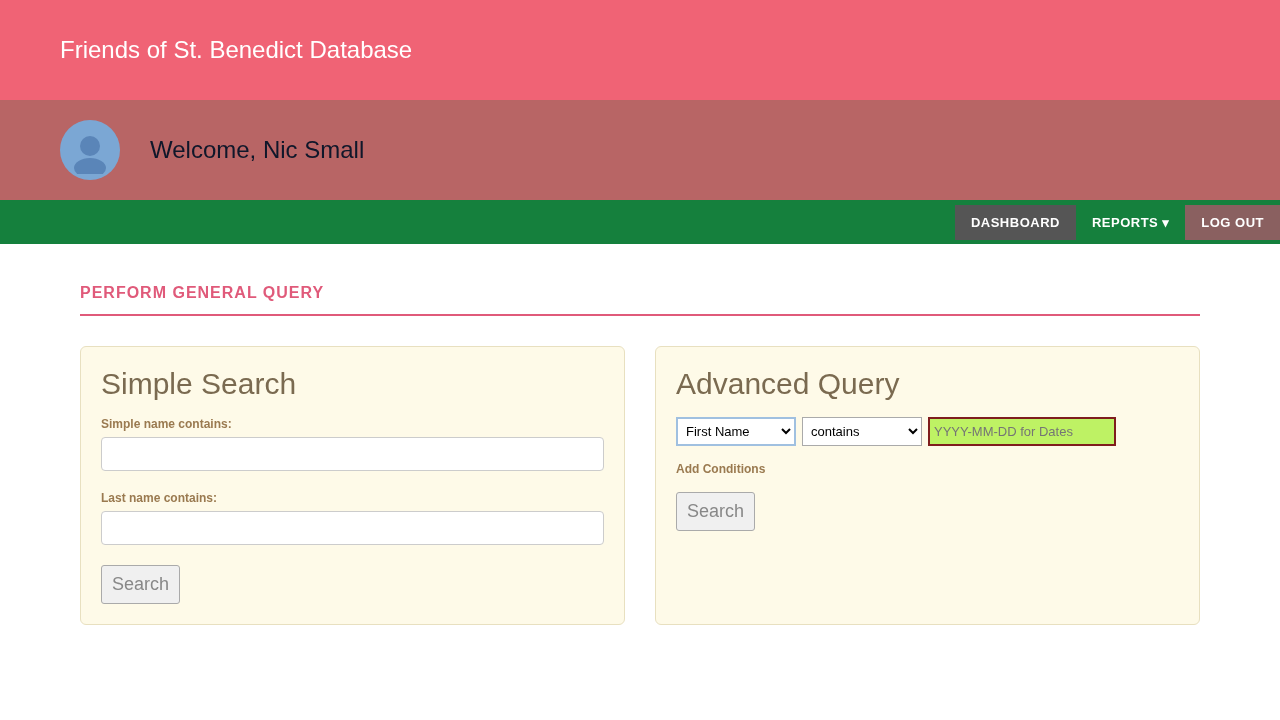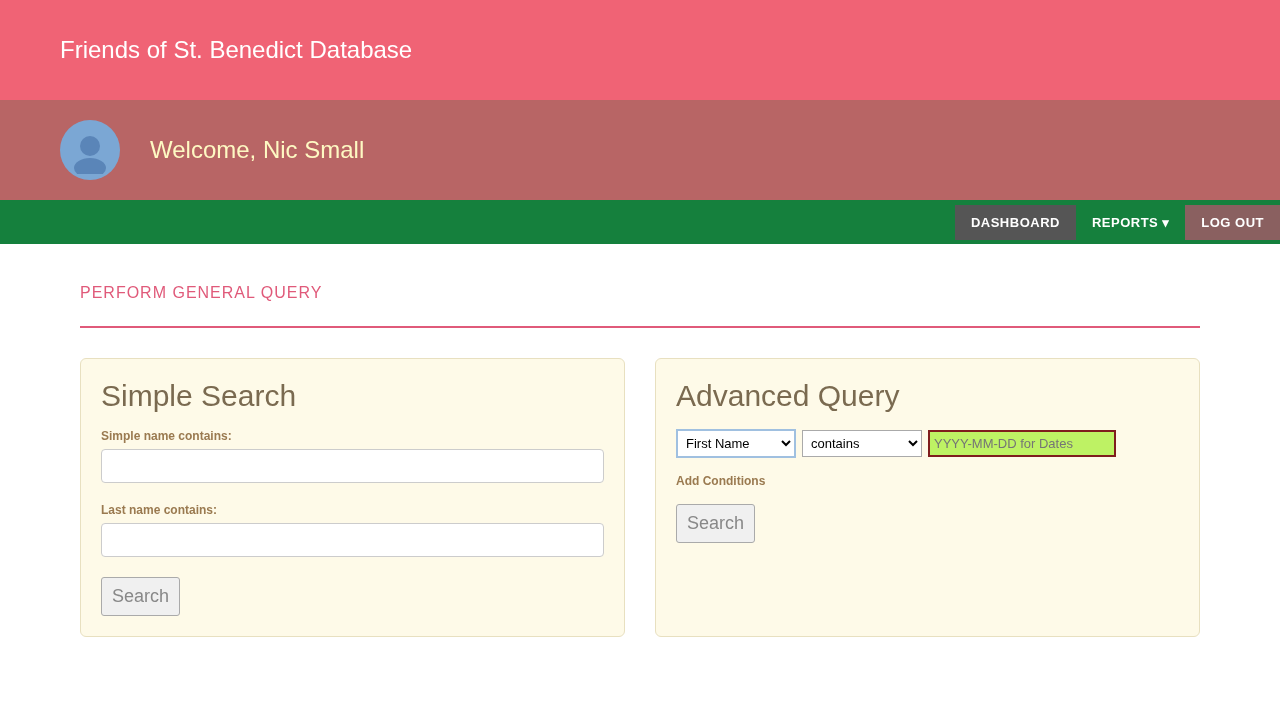--- a/index.html
+++ b/index.html
@@ -38,21 +38,21 @@
       overflow: hidden;
       flex-shrink: 0;
     }
     #avatar svg {
       width: 48px;
       height: 48px;
     }
     #welcome-text {
       font-size: 24px;
       font-weight: normal;
-      color: #fef9c3;
+      color: #0f172a;
     }
 
     
     #nav-bar {
       background-color: #15803d;
       display: flex;
       justify-content: flex-end;
       align-items: center;
       padding: 0;
       min-height: 44px;
@@ -71,24 +71,24 @@
     .nav-item.reports { display: flex; align-items: center; gap: 4px; }
 
     
     #main-content {
       padding: 40px 80px;
     }
 
     #section-title {
       color: #e05a7a;
       font-size: 16px;
-      font-weight: normal;
+      font-weight: bold;
       letter-spacing: 1px;
       text-transform: uppercase;
-      margin-bottom: 24px;
+      margin-bottom: 12px;
     }
     #section-divider {
       border: none;
       border-top: 2px solid #e05a7a;
       margin-bottom: 30px;
     }
 
     #query-grid {
       display: grid;
       grid-template-columns: 1fr 1fr;
@@ -134,21 +134,20 @@
       background: #f0f0f0;
       color: #888;
       font-size: 18px;
       cursor: pointer;
       border-radius: 3px;
     }
 
     
     .advanced-row {
       display: flex;
-      align-items: center;
       gap: 6px;
       margin-bottom: 16px;
       flex-wrap: wrap;
     }
     .adv-select {
       border: 2px solid #a0c0e0;
       background: #fff;
       font-size: 13px;
       padding: 4px;
       min-width: 120px;

